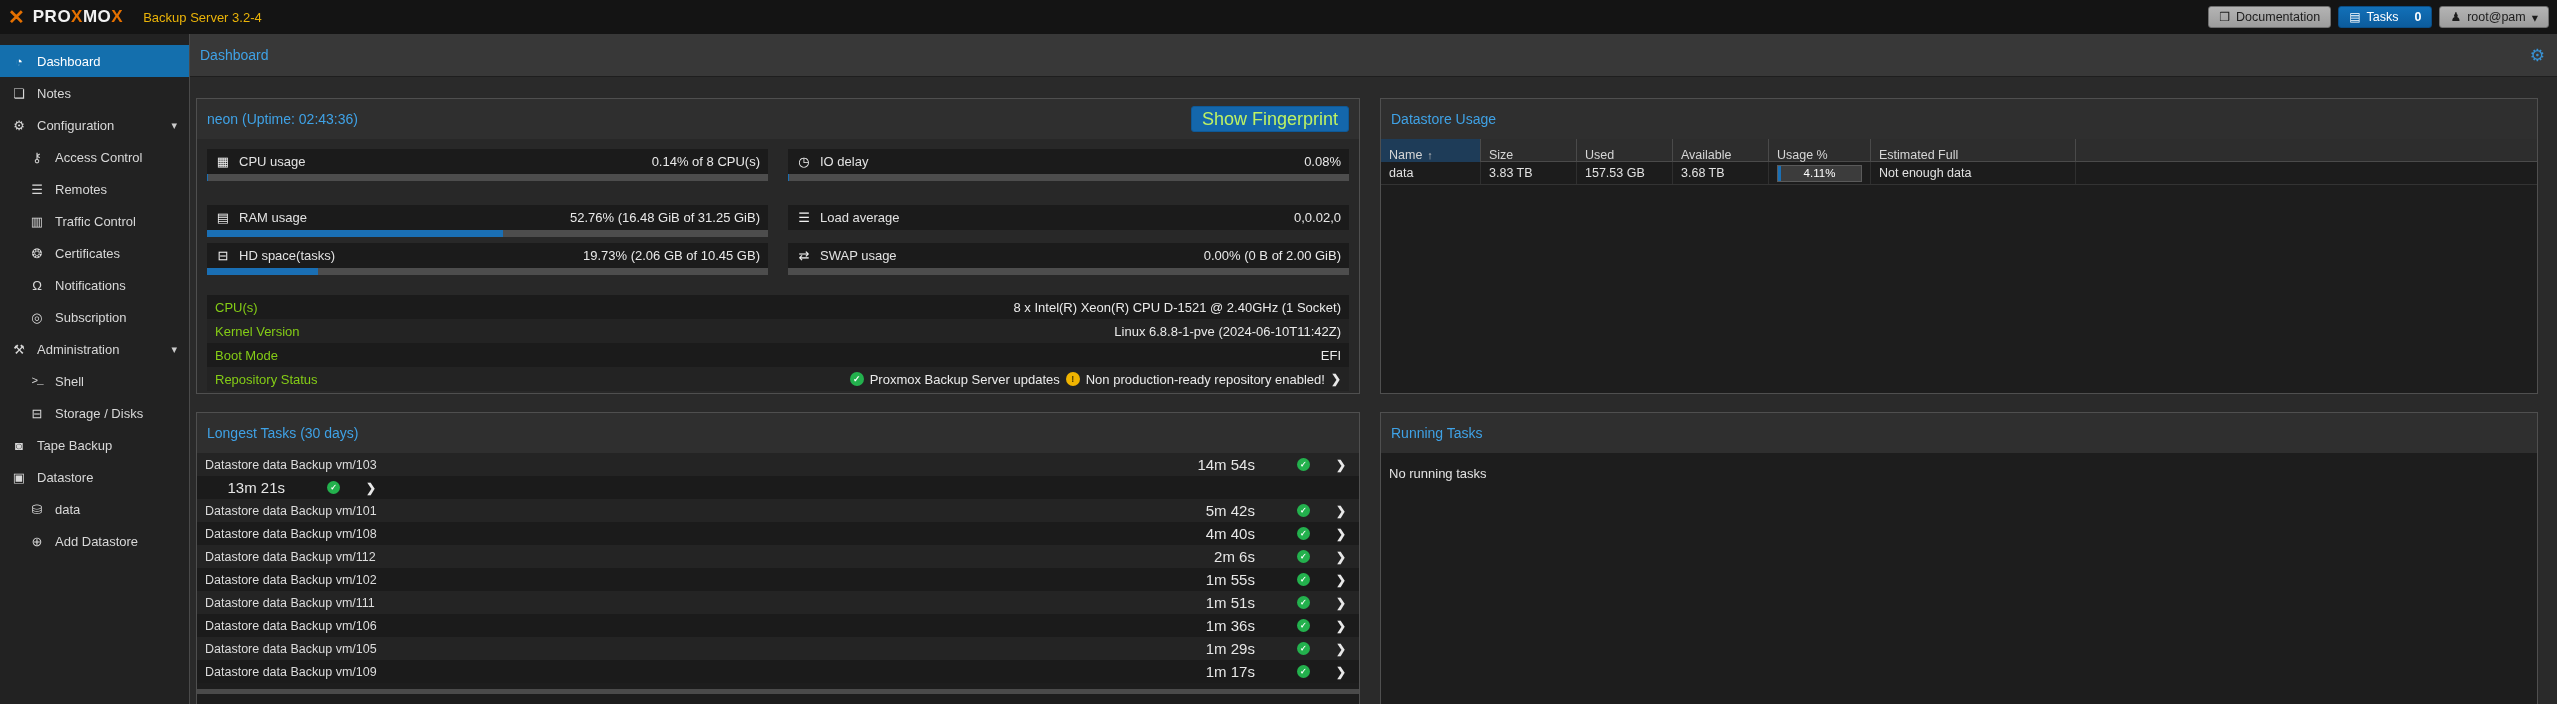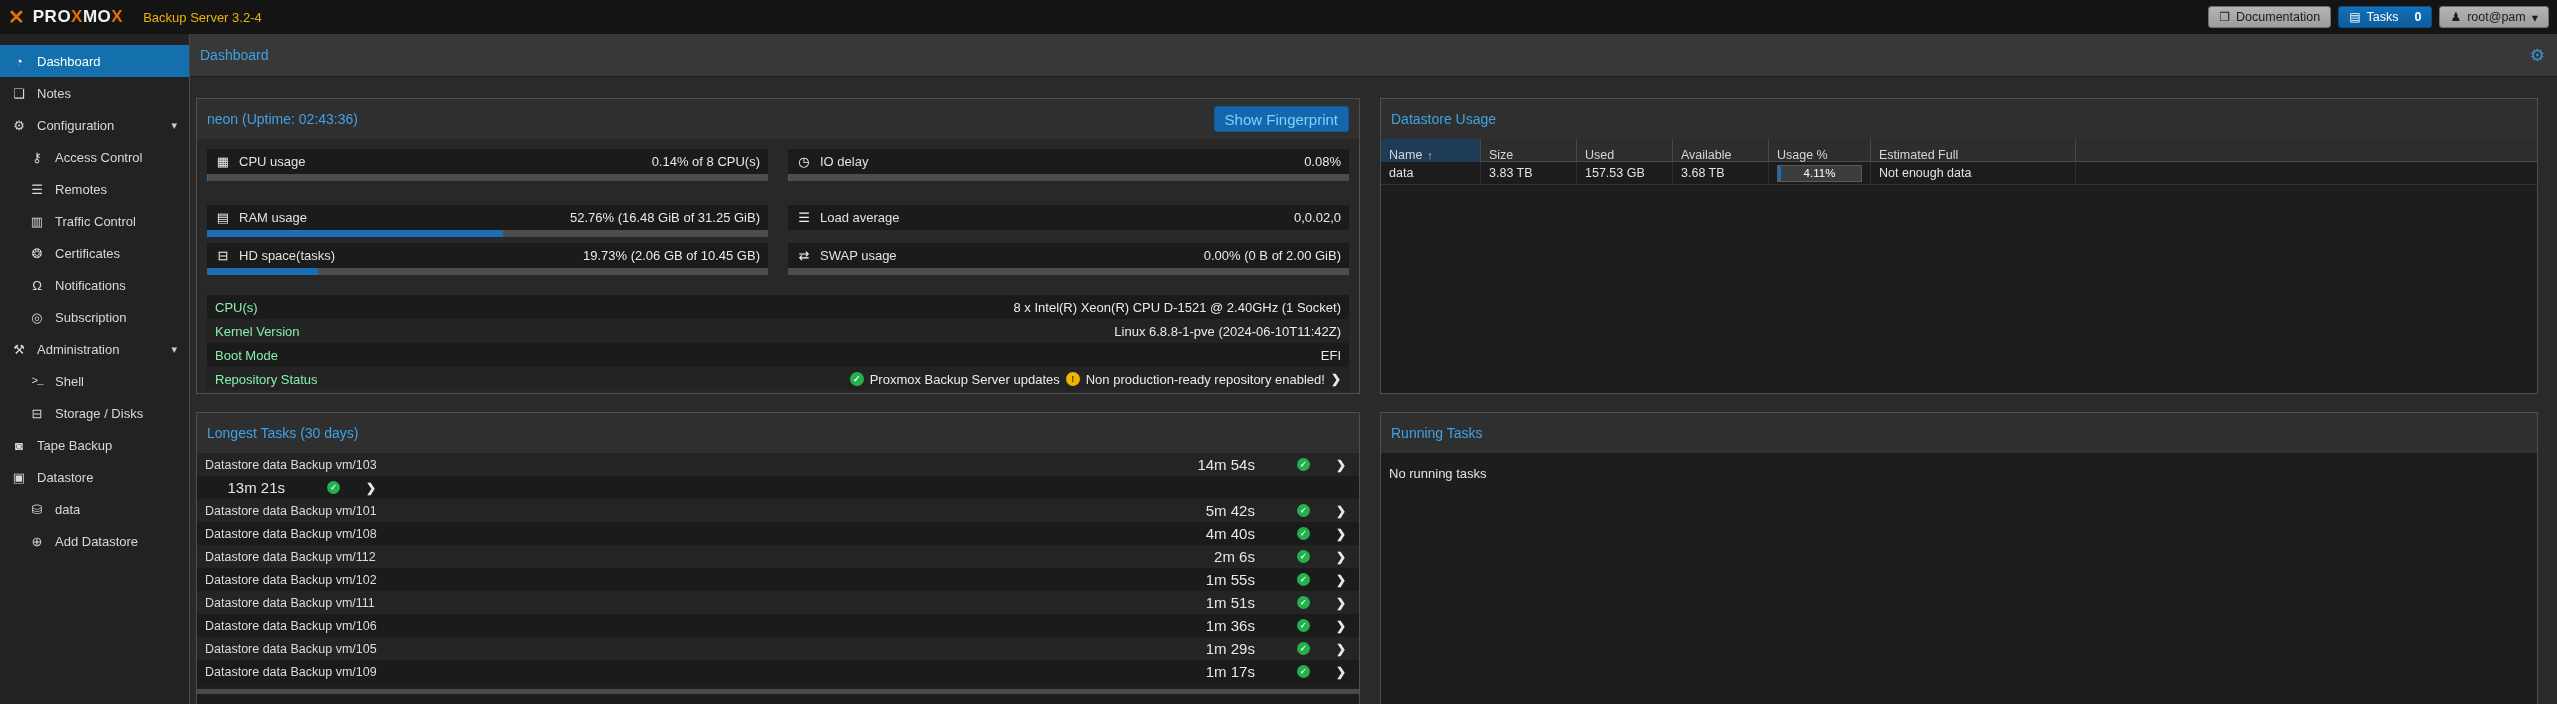--- a/index.html
+++ b/index.html
@@ -39,41 +39,41 @@
   .cfg-gear { margin-left:auto; color:#3892d4; font-size:17px; cursor:pointer; margin-right:2px; }
 
   .body { position:relative; flex:1; padding:21px 19px 0 6px; display:grid;
     grid-template-columns:1164px 1158px; column-gap:20px; grid-template-rows:296px 420px;
     row-gap:18px; overflow:hidden; }
 
   
   .panel { border:1px solid #4f4f4f; background:#282828; overflow:hidden; display:flex; flex-direction:column; }
   .p-head { height:40px; flex:none; background:#2f2f2f; display:flex; align-items:center; padding:0 10px; }
   .p-title { color:#3fa2e6; font-size:14px; }
-  .btn-blue { margin-left:auto; height:26px; padding:0 10px; background:#1467ac; color:#7dd3fc;
-    border:1px solid #0e5997; border-radius:3px; font-size:15px; display:flex; align-items:center; cursor:pointer; }
+  .btn-blue { margin-left:auto; height:26px; padding:0 10px; background:#1467ac; color:#bef264;
+    border:1px solid #0e5997; border-radius:3px; font-size:18px; display:flex; align-items:center; cursor:pointer; }
 
   
   .host-body { padding:10px; }
   .stats { display:grid; grid-template-columns:1fr 1fr; column-gap:20px; }
   .stat { margin-bottom:6px; }
   .stat:nth-child(-n+2) { margin-bottom:24px; }
   .stat-row { height:25px; background:#1b1b1b; display:flex; align-items:center; padding:0 8px; gap:8px; }
   .stat-row .lbl { color:#e2e2e2; }
   .stat-row .val { margin-left:auto; color:#e9e9e9; }
   .stat-ico { width:16px; text-align:center; color:#f0f0f0; }
   .bar { height:7px; background:#4d4d4d; position:relative; overflow:hidden; }
   .bar .fill { position:absolute; left:0; top:0; bottom:0; background:#1a6fb4; }
   .bar.hiddenbar { visibility:hidden; }
 
   .info { margin-top:14px; }
   .inf-row { height:24px; display:flex; align-items:center; padding:0 8px; }
   .inf-row:nth-child(odd) { background:#1b1b1b; }
   .inf-row:nth-child(even) { background:#232323; }
-  .inf-row .lbl { color:#86efac; }
+  .inf-row .lbl { color:#84cc16; }
   .inf-row .val { margin-left:auto; color:#eaeaea; display:flex; align-items:center; gap:6px; }
   .circ { width:14px; height:14px; border-radius:50%; display:inline-flex; align-items:center;
     justify-content:center; font-size:9px; font-weight:bold; flex:none; }
   .circ.ok { background:#23b14d; color:#fff; }
   .circ.warn { background:#f0b400; color:#4c3a00; }
   .chev { color:#e8e8e8; font-weight:bold; font-size:12px; cursor:pointer; }
 
   
   .grid-body { flex:1; background:#1d1d1d; display:flex; flex-direction:column; }
   .g-hrow { height:23px; display:flex; background:#2d2d2d; border-bottom:1px solid #4a4a4a; flex:none; }

